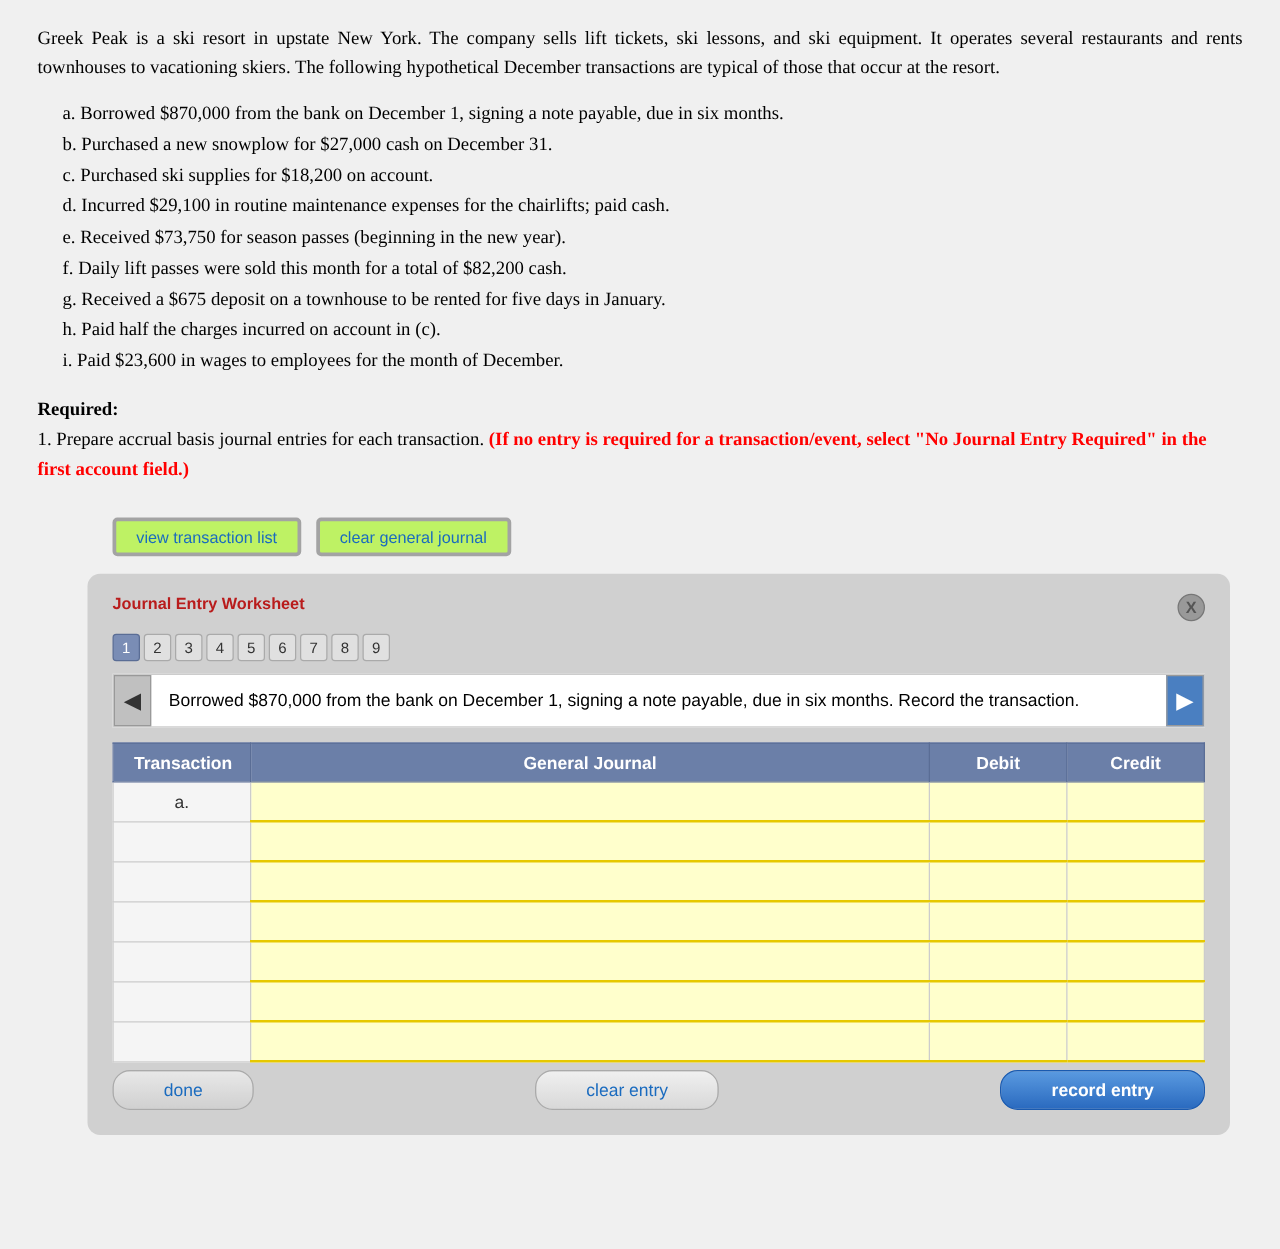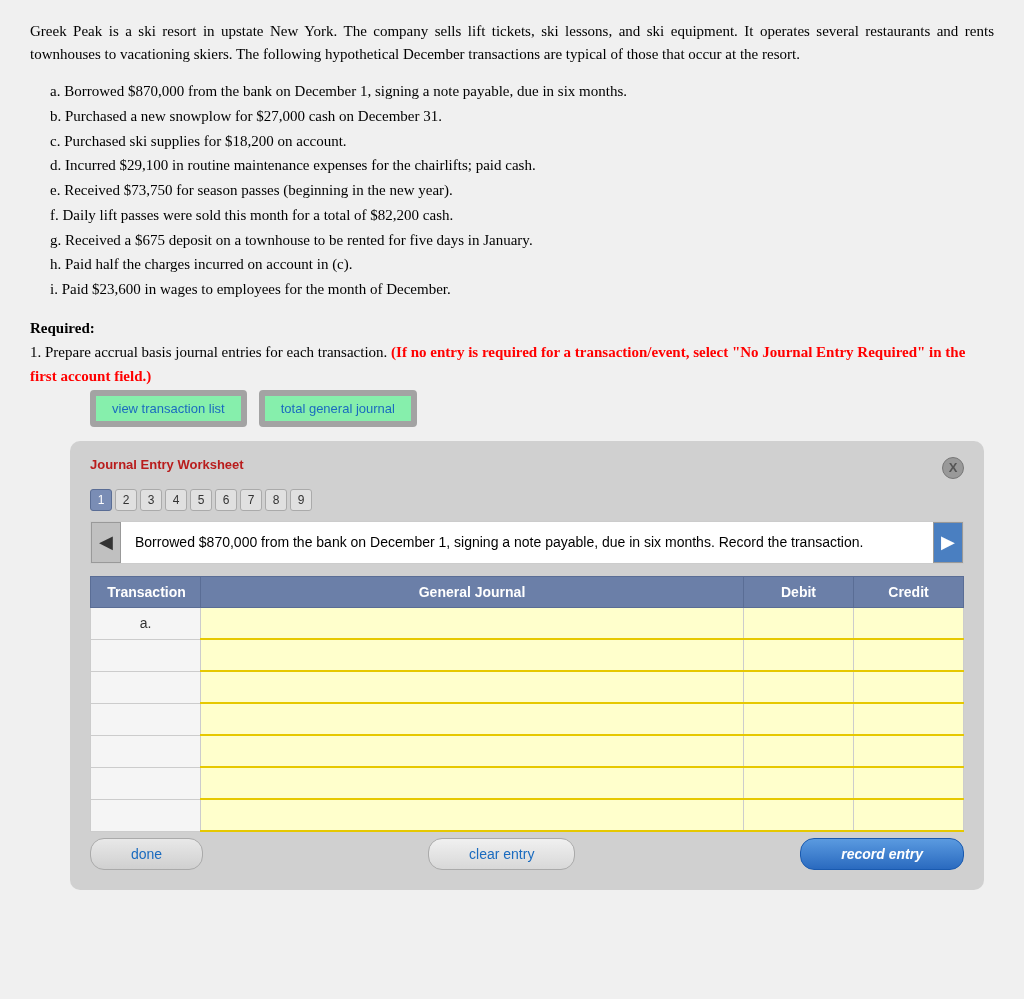--- a/index.html
+++ b/index.html
@@ -19,39 +19,39 @@
     }
     .transactions-list {
       margin-left: 20px;
       margin-bottom: 14px;
       line-height: 1.65;
     }
     .transactions-list li {
       list-style: none;
     }
     .required-section {
-      margin-bottom: 2px;
+      margin-bottom: 26px;
       line-height: 1.6;
     }
     .required-section strong {
       font-weight: bold;
     }
     .red-text {
       color: red;
       font-weight: bold;
     }
     .button-row {
       display: flex;
       gap: 12px;
       margin-bottom: 14px;
       margin-left: 60px;
     }
     .view-btn {
-      background: #86efac;
-      border: 6px solid #a3a3a3;
+      background: #bef264;
+      border: 3px solid #a3a3a3;
       border-radius: 4px;
       padding: 5px 16px;
       color: #1a6bbf;
       font-size: 13px;
       cursor: pointer;
       font-family: Arial, sans-serif;
     }
     .worksheet-container {
       background: #d0d0d0;
       border-radius: 10px;
@@ -233,21 +233,20 @@
     .record-btn {
       background: linear-gradient(to bottom, #5a9ae0, #2a6abf);
       border: 1px solid #1a5aaf;
       border-radius: 14px;
       padding: 7px 40px;
       font-family: Arial, sans-serif;
       font-size: 14px;
       color: #fff;
       cursor: pointer;
       font-weight: bold;
-      font-style: italic;
     }
   </style>
 </head>
 <body>
 
 <p class="intro-text">Greek Peak is a ski resort in upstate New York. The company sells lift tickets, ski lessons, and ski equipment. It operates several restaurants and rents townhouses to vacationing skiers. The following hypothetical December transactions are typical of those that occur at the resort.</p>
 
 <ul class="transactions-list">
   <li><span>a.</span> <span>Borrowed $870,000 from the bank on December 1, signing a note payable, due in six months.</span></li>
   <li><span>b.</span> <span>Purchased a new snowplow for $27,000 cash on December 31.</span></li>
@@ -262,21 +261,21 @@
 
 <div class="required-section">
   <strong>Required:</strong><br>
   <span>1.</span>
   <span>Prepare accrual basis journal entries for each transaction.</span>
   <span class="red-text">(If no entry is required for a transaction/event, select "No Journal Entry Required" in the first account field.)</span>
 </div>
 
 <div class="button-row">
   <button class="view-btn">view transaction list</button>
-  <button class="view-btn">total general journal</button>
+  <button class="view-btn">clear general journal</button>
 </div>
 
 <div class="worksheet-container">
   <div class="worksheet-header">
     <span class="worksheet-title">Journal Entry Worksheet</span>
     <div class="close-btn">X</div>
   </div>
 
   <div class="tab-numbers">
     <div class="tab-num active">1</div>

